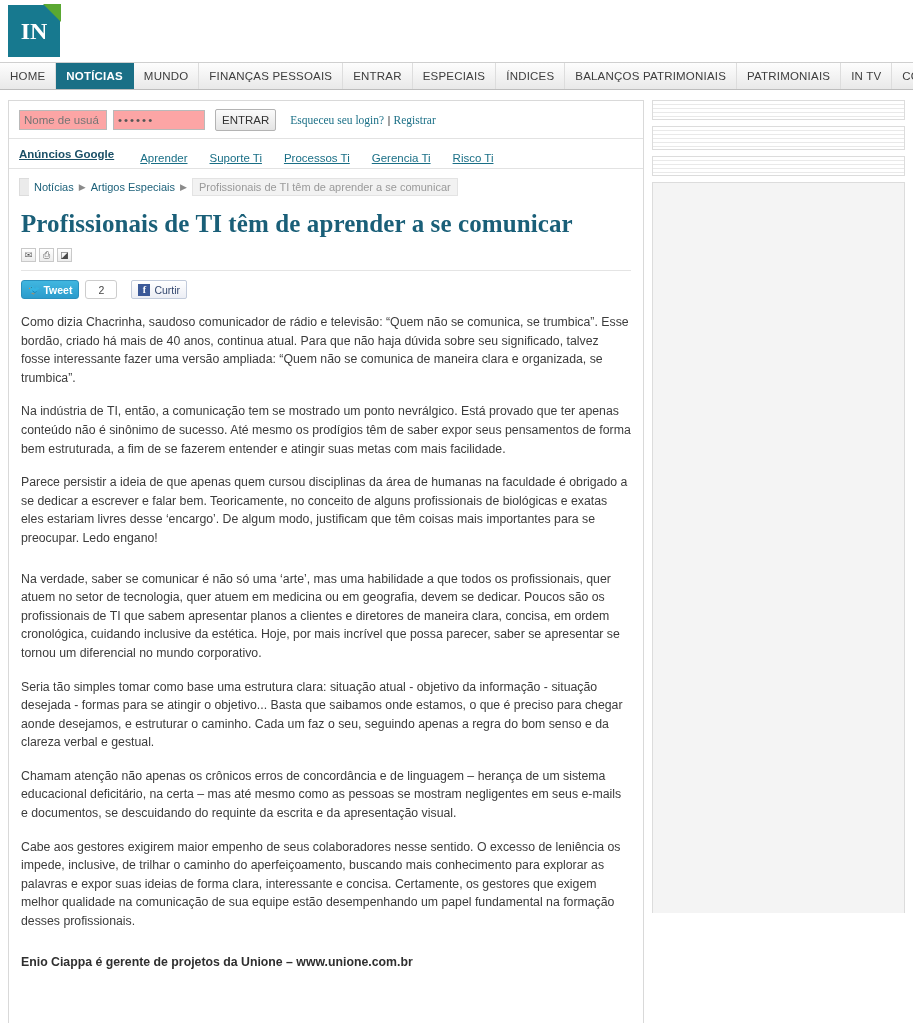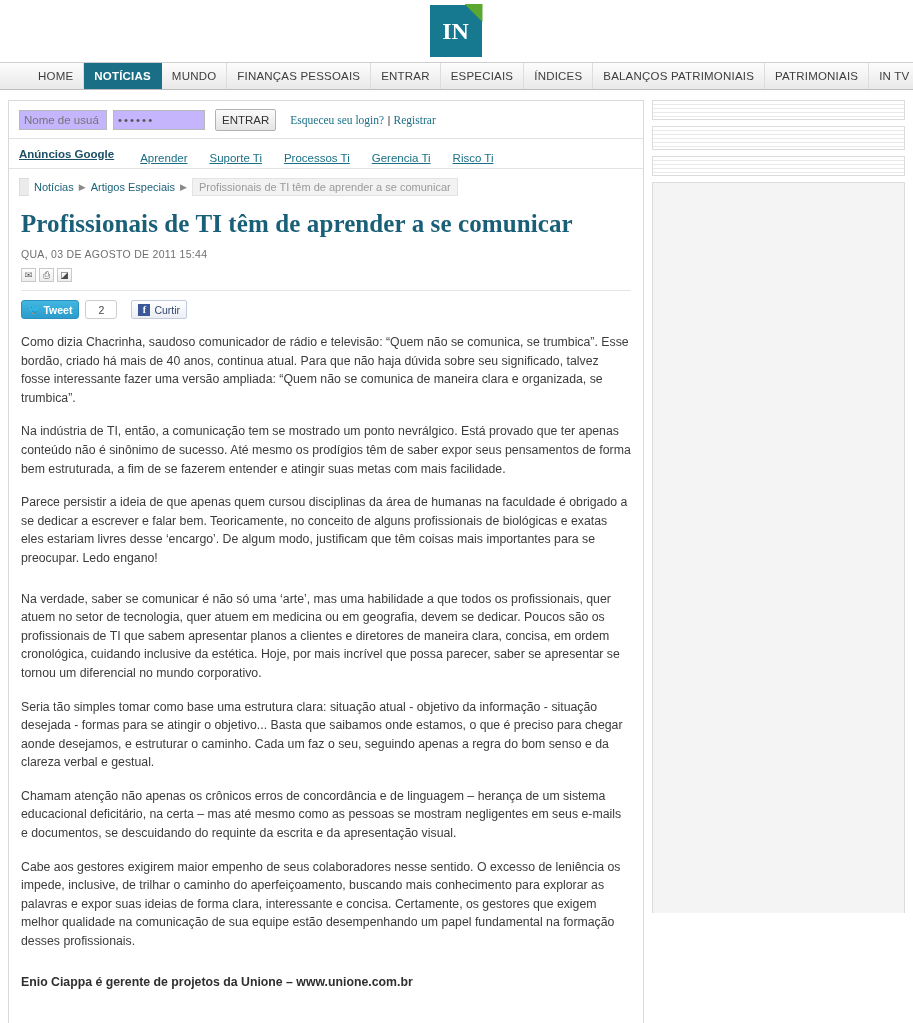--- a/index.html
+++ b/index.html
@@ -16,21 +16,20 @@
   }
 
   
   .site-header {
     height: 62px;
     background: #ffffff;
     display: flex;
     align-items: center;
     padding-left: 8px;
     box-sizing: border-box;
-    justify-content: center;
   }
   .logo-mark {
     width: 52px;
     height: 52px;
     background: #17798f;
     position: relative;
     margin-right: 10px;
     flex: none;
   }
   .logo-mark .in-text {
@@ -72,21 +71,20 @@
   .nav {
     height: 26px;
     background: linear-gradient(#fdfdfd, #e9e9e9);
     border-top: 1px solid #cfcfcf;
     border-bottom: 1px solid #bdbdbd;
     display: flex;
     align-items: stretch;
     font-size: 11.5px;
     color: #3d3d3d;
     overflow: hidden;
-    padding-left: 28px;
   }
   .nav-item {
     display: flex;
     align-items: center;
     padding: 0 10px;
     white-space: nowrap;
     border-right: 1px solid #dddddd;
     letter-spacing: 0.2px;
   }
   .nav-item.active {
@@ -128,21 +126,21 @@
     background: #ffffff;
   }
   .login-bar input[type=text],
   .login-bar input[type=password] {
     height: 20px;
     border: 1px solid #b9b9b9;
     font-size: 11.5px;
     color: #555;
     padding: 0 4px;
     box-sizing: border-box;
-    background: #c4b5fd;
+    background: #fca5a5;
     font-family: "Liberation Sans", sans-serif;
   }
   .login-bar input[type=text] { width: 88px; }
   .login-bar input[type=password] { width: 92px; margin-left: 6px; letter-spacing: 2px; }
   .btn-entrar {
     margin-left: 10px;
     height: 22px;
     min-width: 48px;
     font-size: 11.5px;
     color: #333;
@@ -412,21 +410,20 @@
       <div class="tab-nub"></div>
       <a href="#">Notícias</a>
       <span class="arrow">▶</span>
       <a href="#">Artigos Especiais</a>
       <span class="arrow">▶</span>
       <span class="current">Profissionais de TI têm de aprender a se comunicar</span>
     </div>
 
     <div class="article">
       <h1>Profissionais de TI têm de aprender a se comunicar</h1>
-      <div class="dateline">QUA, 03 DE AGOSTO DE 2011 15:44</div>
 
       <div class="tool-icons">
         <div class="tool-ico">✉</div>
         <div class="tool-ico">⎙</div>
         <div class="tool-ico">◪</div>
       </div>
 
       <div class="share-row">
         <div class="tweet-btn">
           <span class="bird">🐦</span>

